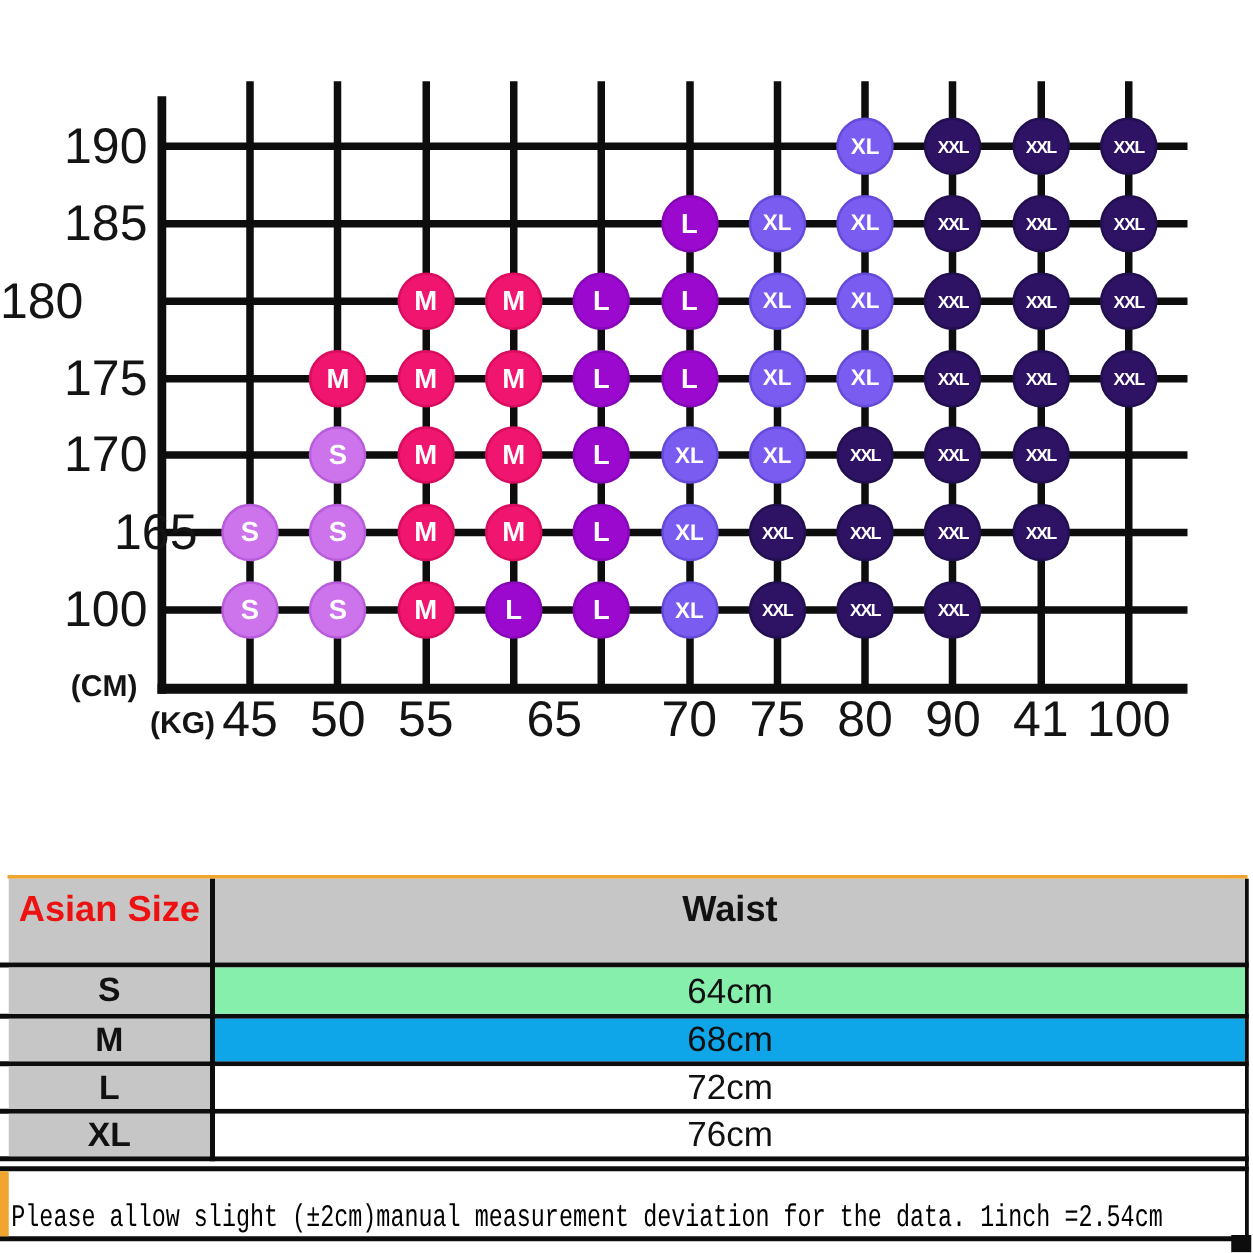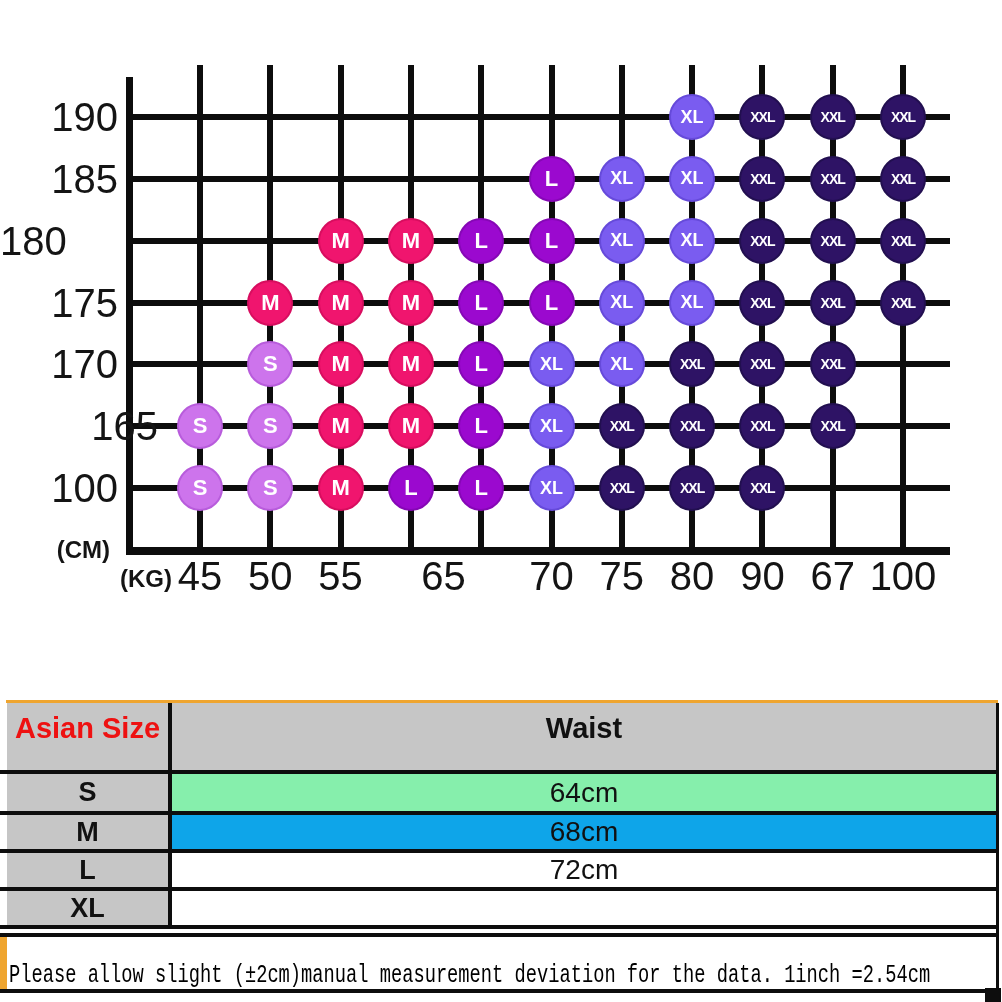--- a/index.html
+++ b/index.html
@@ -58,21 +58,21 @@
       <div class="ticklabel" style="left:0;top:404.1px;width:118px;text-align:right;padding-left:40px;">165</div>
       <div class="ticklabel" style="left:0;top:466.0px;width:118px;text-align:right;">100</div>
       <div class="ticklabel" style="left:140.0px;top:554px;width:120px;text-align:center;">45</div>
       <div class="ticklabel" style="left:210.3px;top:554px;width:120px;text-align:center;">50</div>
       <div class="ticklabel" style="left:280.6px;top:554px;width:120px;text-align:center;">55</div>
       <div class="ticklabel" style="left:421.2px;top:554px;width:120px;text-align:left;">65</div>
       <div class="ticklabel" style="left:491.5px;top:554px;width:120px;text-align:center;">70</div>
       <div class="ticklabel" style="left:561.8px;top:554px;width:120px;text-align:center;">75</div>
       <div class="ticklabel" style="left:632.1px;top:554px;width:120px;text-align:center;">80</div>
       <div class="ticklabel" style="left:702.4px;top:554px;width:120px;text-align:center;">90</div>
-      <div class="ticklabel" style="left:772.7px;top:554px;width:120px;text-align:center;">67</div>
+      <div class="ticklabel" style="left:772.7px;top:554px;width:120px;text-align:center;">41</div>
       <div class="ticklabel" style="left:843.0px;top:554px;width:120px;text-align:center;">100</div>
       <div class="unitlabel" style="left:0;top:537px;width:110px;text-align:right;">(CM)</div>
       <div class="unitlabel" style="left:111px;top:566px;width:70px;text-align:center;">(KG)</div>
       <div class="dot" style="left:669.1px;top:94.0px;background:#7a5cf0;border:2px solid #664ada;font-size:18px;letter-spacing:0;">XL</div>
       <div class="dot" style="left:739.4px;top:94.0px;background:#2e1365;border:2px solid #220f50;font-size:14px;letter-spacing:-1px;">XXL</div>
       <div class="dot" style="left:809.7px;top:94.0px;background:#2e1365;border:2px solid #220f50;font-size:14px;letter-spacing:-1px;">XXL</div>
       <div class="dot" style="left:880.0px;top:94.0px;background:#2e1365;border:2px solid #220f50;font-size:14px;letter-spacing:-1px;">XXL</div>
       <div class="dot" style="left:528.5px;top:155.8px;background:#9b09cf;border:2px solid #8607b6;font-size:22px;letter-spacing:0;">L</div>
       <div class="dot" style="left:598.8px;top:155.8px;background:#7a5cf0;border:2px solid #664ada;font-size:18px;letter-spacing:0;">XL</div>
       <div class="dot" style="left:669.1px;top:155.8px;background:#7a5cf0;border:2px solid #664ada;font-size:18px;letter-spacing:0;">XL</div>
@@ -168,20 +168,23 @@
             <div class="rowlabel" style="">L</div>
           </div>
           <div class="tcell" style="left:172px;top:0;width:824px;height:34px;background:#fff;">
             <div class="rowvalue" style="">72cm</div>
           </div>
         </div>
         <div class="abs" style="left:0;top:196px;width:999px;height:34px;">
           <div class="tcell graycell" style="left:7px;top:0;width:161px;height:34px;">
             <div class="rowlabel" style="">XL</div>
           </div>
+          <div class="tcell" style="left:172px;top:0;width:824px;height:34px;background:#fff;">
+            <div class="rowvalue" style="">76cm</div>
+          </div>
         </div>
       </div>
   </div>
 
   <div class="notebox">
     <div class="goldstrip"></div>
     <span class="notetext">Please allow slight (±2cm)manual measurement deviation for the data. 1inch =2.54cm</span>
   </div>
   <div class="line" style="left:985px;top:988px;width:16px;height:14px;"></div>
 

